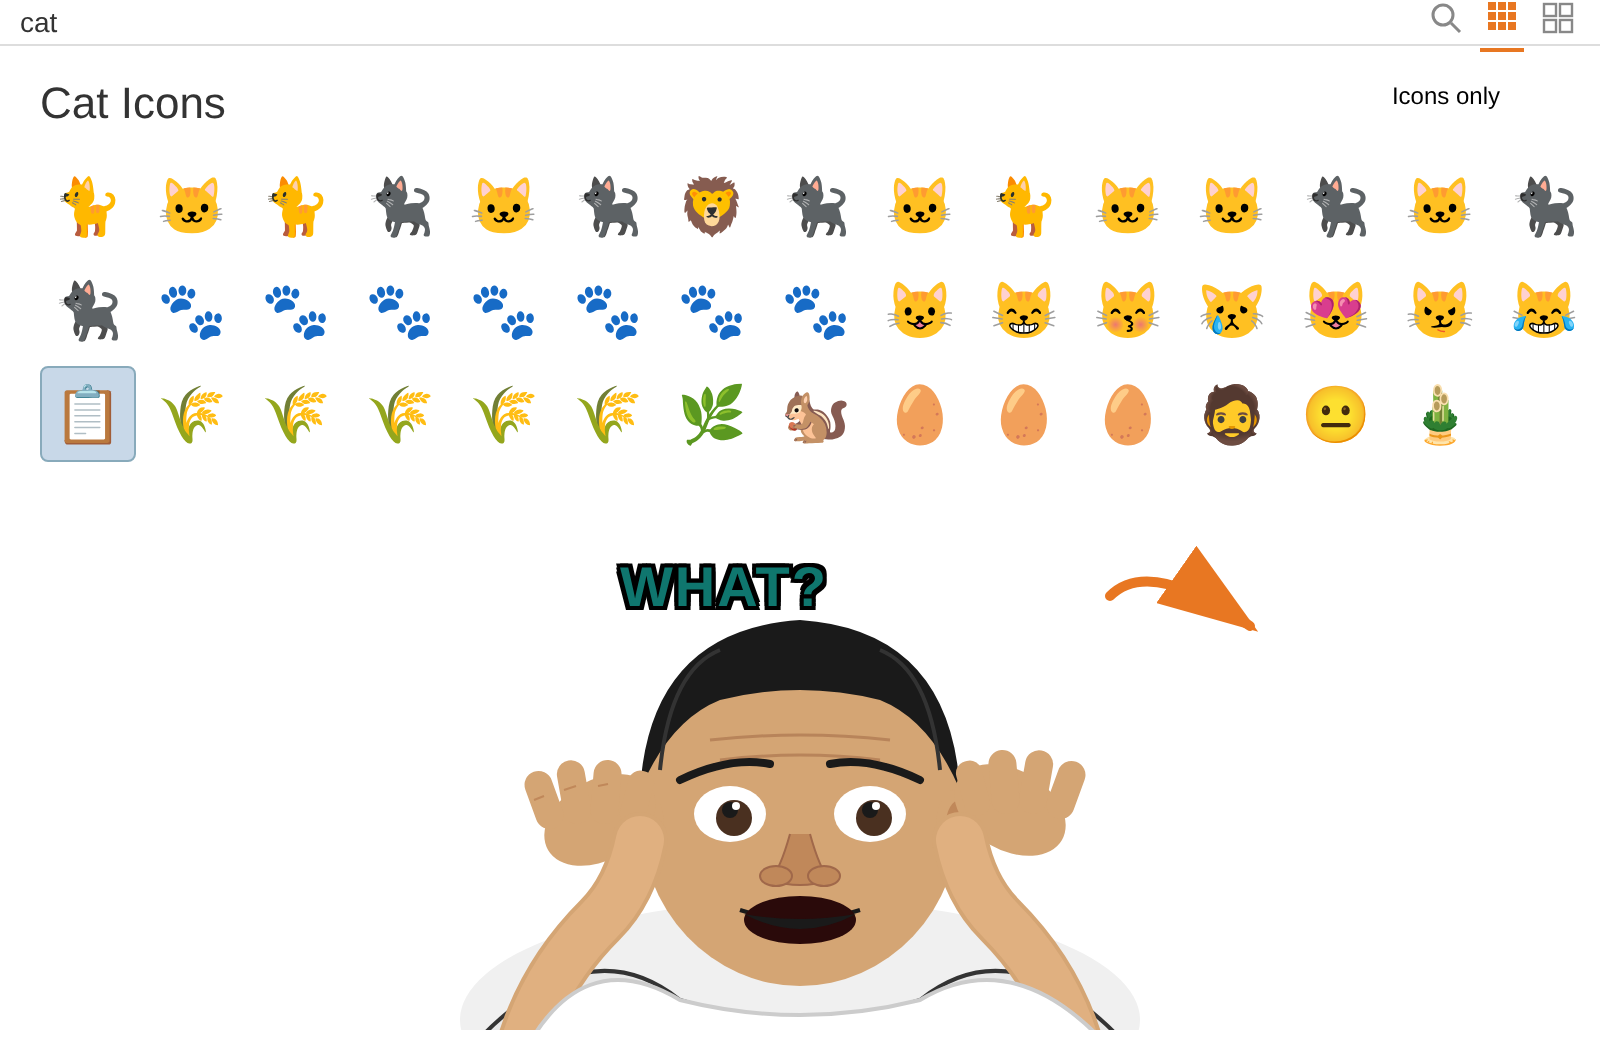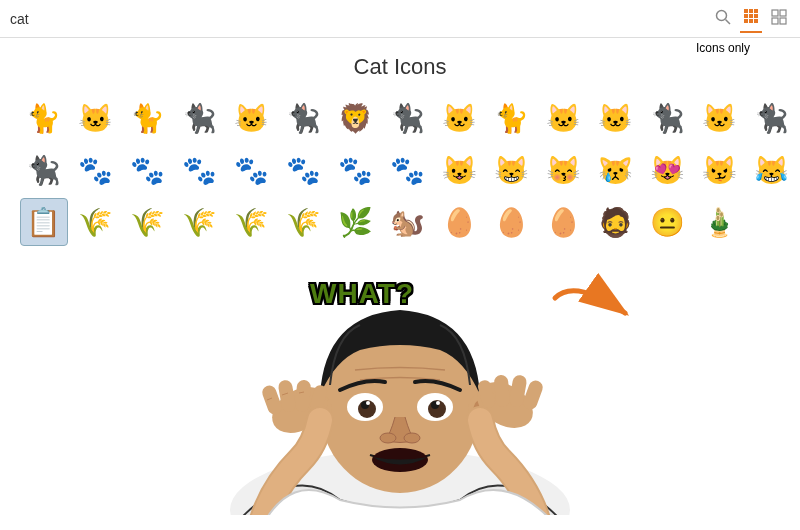--- a/index.html
+++ b/index.html
@@ -12,21 +12,21 @@
       position: relative;
     }
 
     
     #header {
       display: flex;
       align-items: center;
       padding: 6px 10px;
       border-bottom: 1px solid #ddd;
       background: #fff;
-      height: 38px;
+      height: 23px;
     }
     #search-input {
       flex: 1;
       border: none;
       outline: none;
       font-size: 14px;
       color: #333;
       background: transparent;
     }
     .header-icons {
@@ -56,21 +56,21 @@
       font-size: 12px;
       pointer-events: none;
     }
 
     
     #main {
       padding: 10px 20px;
     }
 
     .page-title {
-      text-align: center;
+      text-align: left;
       font-size: 22px;
       font-weight: 400;
       color: #333;
       margin-bottom: 14px;
       margin-top: 6px;
     }
 
     .icon-grid {
       display: grid;
       grid-template-columns: repeat(15, 48px);
@@ -101,21 +101,21 @@
       pointer-events: none;
     }
 
     
     .what-text {
       position: absolute;
       top: 278px;
       left: 310px;
       font-size: 28px;
       font-weight: 900;
-      color: #4d7c0f;
+      color: #0f766e;
       text-shadow: -2px -2px 0 #000, 2px -2px 0 #000, -2px 2px 0 #000, 2px 2px 0 #000,
                    0 -2px 0 #000, 0 2px 0 #000, -2px 0 0 #000, 2px 0 0 #000;
       letter-spacing: 1px;
       pointer-events: none;
       font-family: Impact, 'Arial Black', sans-serif;
     }
 
     
     .meme-svg {
       position: absolute;

